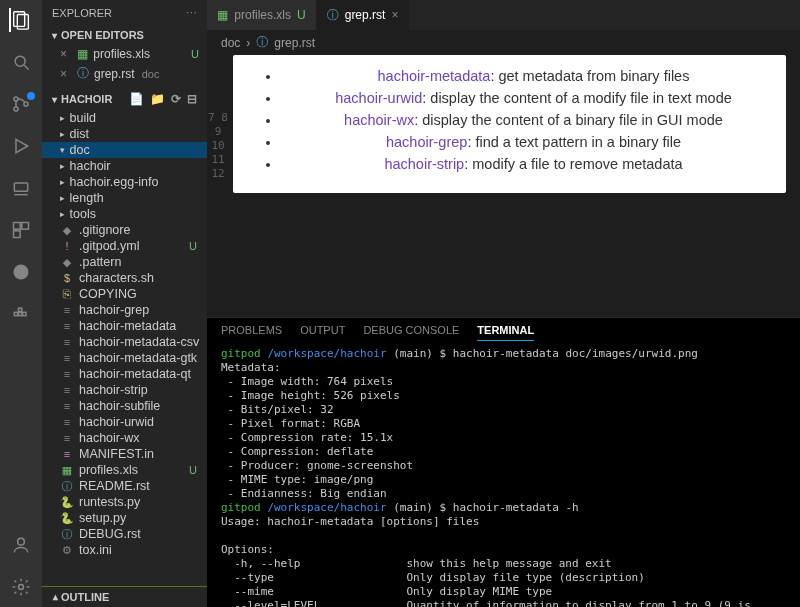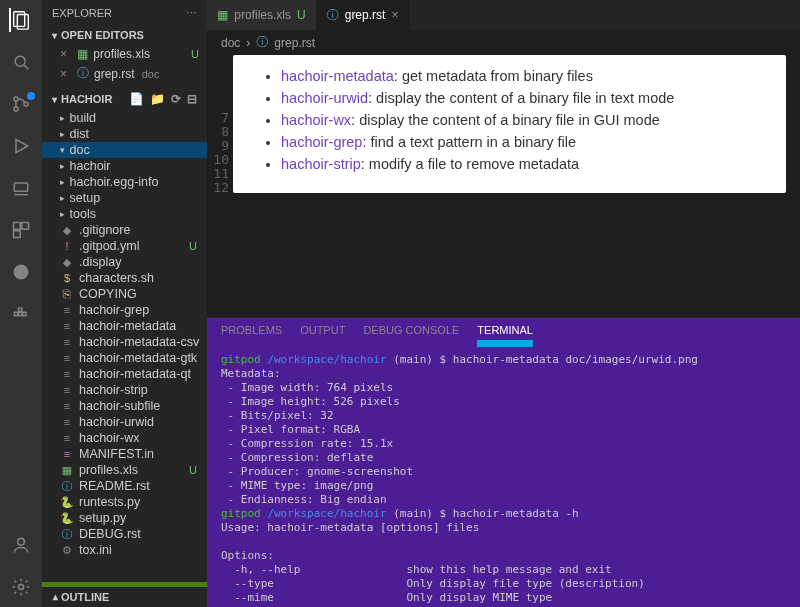--- a/index.html
+++ b/index.html
@@ -121,69 +121,70 @@
 }
 .editor-area {
   flex:1;
   display:flex;
   overflow:hidden;
 }
 .gutter {
   width:26px;
   background:#1e1e1e;
   color:#606060;
-  text-align:right;
-  font-size:13px;
+  text-align:center;
+  font-size:11px;
   padding:56px 4px 0 0;
   line-height:14px;
   font-family: Menlo, Consolas, monospace;
 }
 .doc-overlay {
   flex:1;
   position:relative;
 }
 .white-panel {
   background:#ffffff;
   margin: 0 14px 0 0;
   padding: 10px 0 18px 36px;
   border-radius:2px;
+  text-align:center;
 }
 .white-panel ul { list-style: disc; padding-left: 12px;}
 .white-panel li {
   color:#333; font-size:14.5px; line-height:22px;
 }
 .white-panel li .link { color:#6f42c1; }
 .panel-bottom {
   height: 290px;
   display:flex; flex-direction:column;
   border-top:1px solid #2a2a2a;
-  background:#4c1d95;
+  background:#000000;
 }
 .panel-tabs {
   display:flex; gap:18px;
   padding: 6px 14px 0 14px;
   font-size:11px;
   color:#888;
 }
 .panel-tab { padding-bottom:4px; cursor:pointer; text-transform: uppercase;}
-.panel-tab.active { color:#fff; border-bottom:7px solid #0ea5e9;}
+.panel-tab.active { color:#fff; border-bottom:1px solid #0ea5e9;font-weight:bold;}
 .terminal {
   flex:1;
   padding: 6px 14px;
   font-family: Menlo, Consolas, monospace;
   font-size: 11px;
   line-height: 14px;
   color:#cccccc;
   white-space: pre;
   overflow:hidden;
 }
 .term-green { color:#3fbf3f;}
 .term-blue { color:#3b8eea;margin-top:16px;}
 .term-gray { color:#cccccc;}
-.outline-sections { border-top:5px solid #4d7c0f;}
+.outline-sections { border-top:1px solid #4d7c0f;}
 svg { display:block; }
 </style>
 </head>
 <body>
 
 <div class="activity-bar">
   <div class="ab-icon active">
     <svg width="22" height="22" viewBox="0 0 24 24" fill="none" stroke="currentColor" stroke-width="1.5">
         <rect x="4" y="3" width="12" height="16" rx="1"></rect>
         <rect x="8" y="6" width="12" height="16" rx="1"></rect>
@@ -302,38 +303,38 @@
       <div class="tree-item folder">
         <span class="chev">▸</span>
         <span>hachoir</span>
       </div>
       <div class="tree-item folder">
         <span class="chev">▸</span>
         <span>hachoir.egg-info</span>
       </div>
       <div class="tree-item folder">
         <span class="chev">▸</span>
-        <span>setup</span>
+        <span>length</span>
       </div>
       <div class="tree-item folder">
         <span class="chev">▸</span>
         <span>tools</span>
       </div>
       <div class="tree-item">
         <span class="ficon c-gray">◆</span>
         <span>.gitignore</span>
       </div>
       <div class="tree-item">
         <span class="ficon c-orange">!</span>
         <span>.gitpod.yml</span>
         <span class="status">U</span>
       </div>
       <div class="tree-item">
         <span class="ficon c-gray">◆</span>
-        <span>.display</span>
+        <span>.pattern</span>
       </div>
       <div class="tree-item">
         <span class="ficon c-yellow">$</span>
         <span>characters.sh</span>
       </div>
       <div class="tree-item">
         <span class="ficon c-yellow">⎘</span>
         <span>COPYING</span>
       </div>
       <div class="tree-item">
@@ -434,21 +435,21 @@
     <div class="gutter" id="gutter">7
 8
 9
 10
 11
 12</div>
     <div class="doc-overlay">
       <div class="white-panel">
         <ul id="doc-list">
             <li><span class="link">hachoir-metadata</span><span>: get metadata from binary files</span></li>
-            <li><span class="link">hachoir-urwid</span><span>: display the content of a binary file in text mode</span></li>
+            <li><span class="link">hachoir-urwid</span><span>: display the content of a modify file in text mode</span></li>
             <li><span class="link">hachoir-wx</span><span>: display the content of a binary file in GUI mode</span></li>
             <li><span class="link">hachoir-grep</span><span>: find a text pattern in a binary file</span></li>
             <li><span class="link">hachoir-strip</span><span>: modify a file to remove metadata</span></li>
           </ul>
       </div>
     </div>
   </div>
 
   <div class="panel-bottom">
     <div class="panel-tabs" id="panel-tabs">

